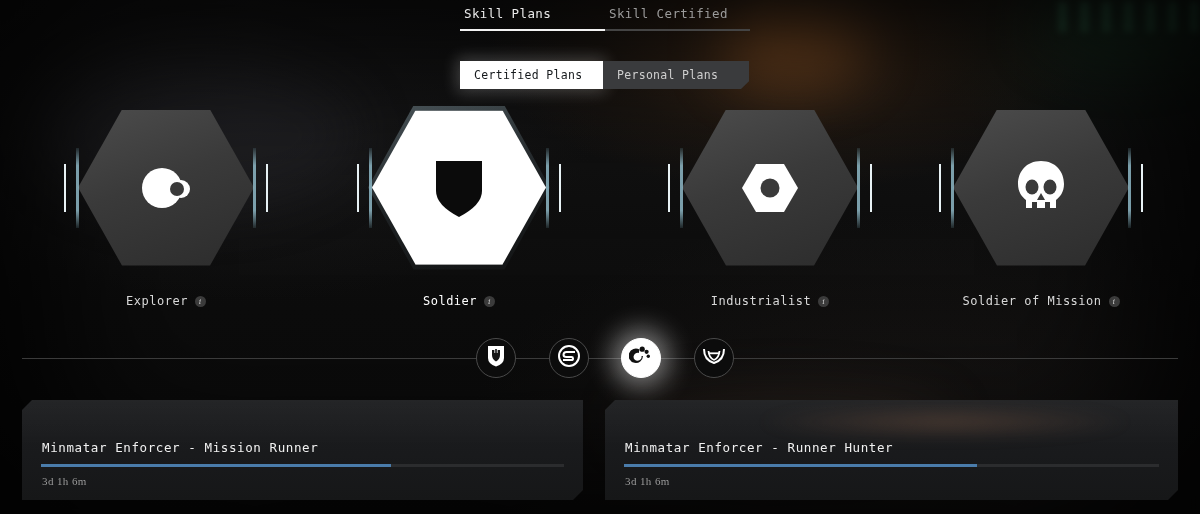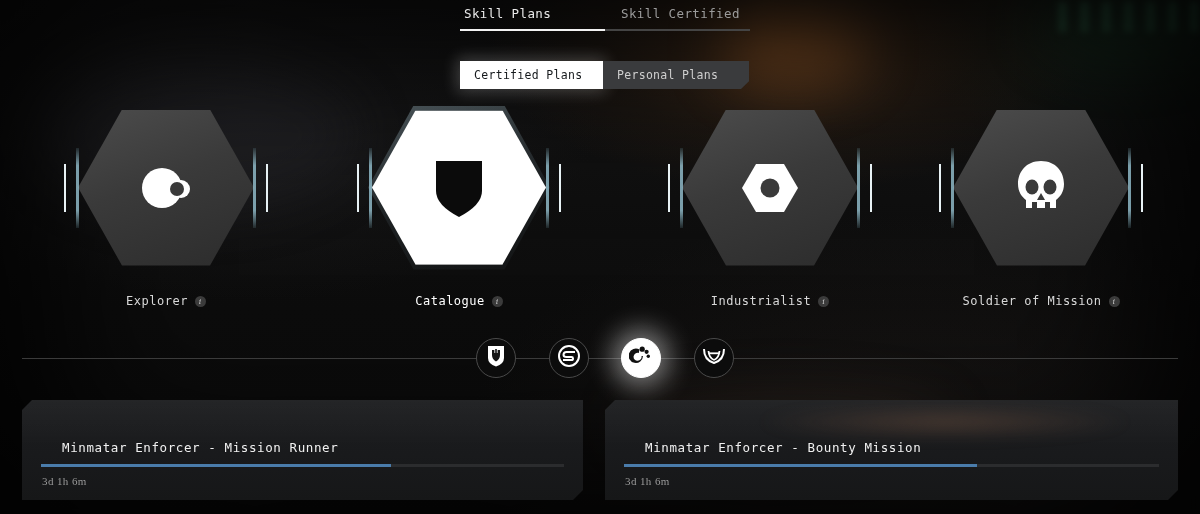--- a/index.html
+++ b/index.html
@@ -25,21 +25,21 @@
   .b2 { left:1035px;top:-6px;  width:180px; height:70px;  background:rgba(42,94,60,.30); }
   .b3 { left:620px; top:392px; width:330px; height:60px;  background:rgba(120,92,72,.20); }
   .b4 { left:40px;  top:60px;  width:320px; height:150px; background:rgba(48,48,52,.30); }
   .bg-bar { position:absolute; filter:blur(3px); }
   .gbar { left:1058px; top:2px; width:140px; height:30px;
           background:repeating-linear-gradient(90deg, rgba(60,130,95,.42) 0 9px, rgba(0,0,0,0) 9px 22px); }
   .vig { box-shadow: inset 0 0 150px 60px rgba(0,0,0,.85); }
 
   
   .tabs { position:absolute; left:460px; top:6px; width:290px; }
-  .tab-row { display:flex;gap:12px; }
+  .tab-row { display:flex; }
   .tab { flex:0 0 auto; padding:0 0 8px 4px; font-size:12.5px; letter-spacing:.4px; cursor:pointer; }
   .tab.t1 { width:145px; color:#e9e9e9; }
   .tab.t2 { width:145px; color:#9b9b9b; }
   .tab-underlines { display:flex; }
   .ul { height:2px; }
   .ul.active { width:145px; background:#f2f2f2; }
   .ul.idle   { width:145px; background:#444444; }
 
   
   .subtabs { position:absolute; left:460px; top:49px; display:flex;margin-top:12px; }
@@ -121,21 +121,21 @@
     position:absolute; top:0; height:100px;
     background:linear-gradient(180deg,#1c1d1f 0%,#191a1c 55%,#161718 100%);
     clip-path:polygon(10px 0, 100% 0, 100% calc(100% - 10px), calc(100% - 10px) 100%, 0 100%, 0 10px);
     cursor:pointer; overflow:hidden;
   }
   .plan .sheen { position:absolute; left:0; top:0; right:0; height:46px;
                  background:linear-gradient(180deg, rgba(255,255,255,.035), rgba(255,255,255,0)); }
   .plan.p2 .tint { position:absolute; left:150px; top:4px; width:380px; height:36px;
                    background:radial-gradient(ellipse at center, rgba(160,110,80,.30), rgba(0,0,0,0) 70%);
                    filter:blur(7px); }
-  .plan-title { position:absolute; left:20px; top:40px; font-size:12.5px; color:#f0f0f0; letter-spacing:.6px;margin-left:20px; }
+  .plan-title { position:absolute; left:20px; top:40px; font-size:12.5px; color:#f0f0f0; letter-spacing:.6px; }
   .track { position:absolute; left:19px; top:64px; height:3px; background:#2b2c2e; }
   .fill  { position:absolute; left:0; top:0; height:3px; background:#4a7cab; }
   .plan-time { position:absolute; left:20px; top:75px; font-size:11px; color:#9a9a9a; letter-spacing:.4px;font-family:Liberation Serif, serif; }
 </style>
 </head>
 <body>
 
 <div id="root">
 
   <div class="bg-layer bg-base"></div>
@@ -206,21 +206,21 @@
           <div class="bar-out"></div>
             <div class="bar-in"></div>
         </div>
         <div class="hexicon">
           <svg width="58" height="62" viewBox="0 0 58 62">
             <path d="M6 4 H52 V34 Q52 48 29 60 Q6 48 6 34 Z" fill="#0b0b0b"></path>
           </svg>
         </div>
       </div>
       <div class="cardlabel">
-        <span>Catalogue</span>
+        <span>Soldier</span>
         <span class="info">i</span>
       </div>
     </div>
 
     <div class="card" style="left:650px;">
       <div class="hexwrap">
         <div class="hexring"></div>
         <div class="bracket left">
           <div class="bar-out"></div>
             <div class="bar-in"></div>
@@ -321,21 +321,21 @@
       <div class="plan-title">Minmatar Enforcer - Mission Runner</div>
       <div class="track" style="width:523px;">
         <div class="fill" style="width:67%;"></div>
       </div>
       <div class="plan-time">3d 1h 6m</div>
     </div>
 
     <div class="plan p2" style="left:605px; width:573px;">
       <div class="sheen"></div>
       <div class="tint"></div>
-      <div class="plan-title">Minmatar Enforcer - Bounty Mission</div>
+      <div class="plan-title">Minmatar Enforcer - Runner Hunter</div>
       <div class="track" style="width:535px;">
         <div class="fill" style="width:66%;"></div>
       </div>
       <div class="plan-time">3d 1h 6m</div>
     </div>
   </div>
 
 </div>
 
 </body></html>

